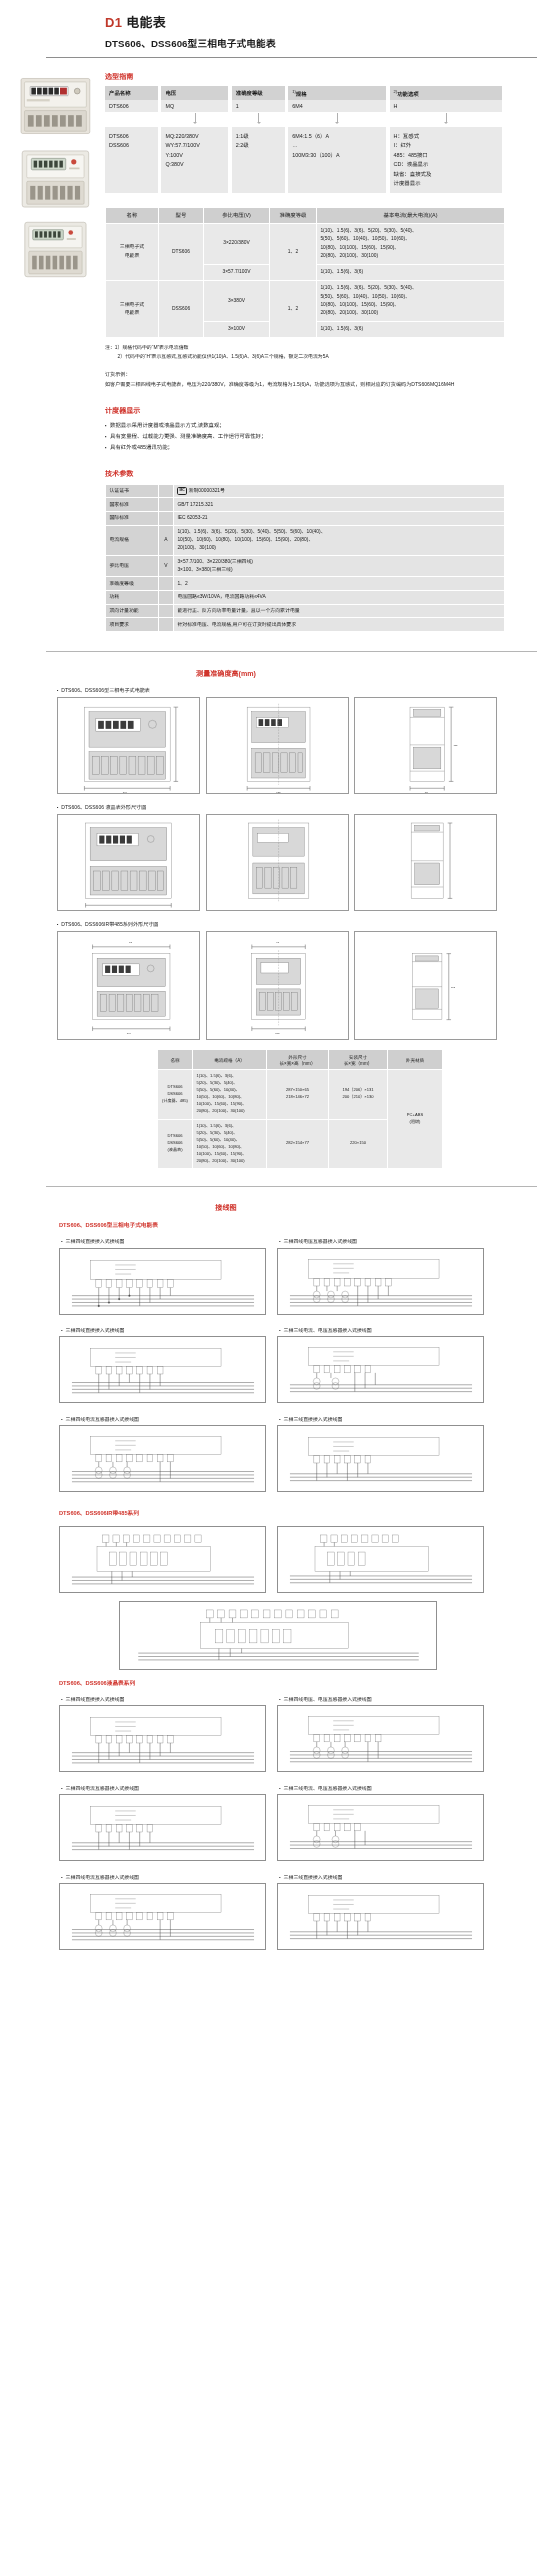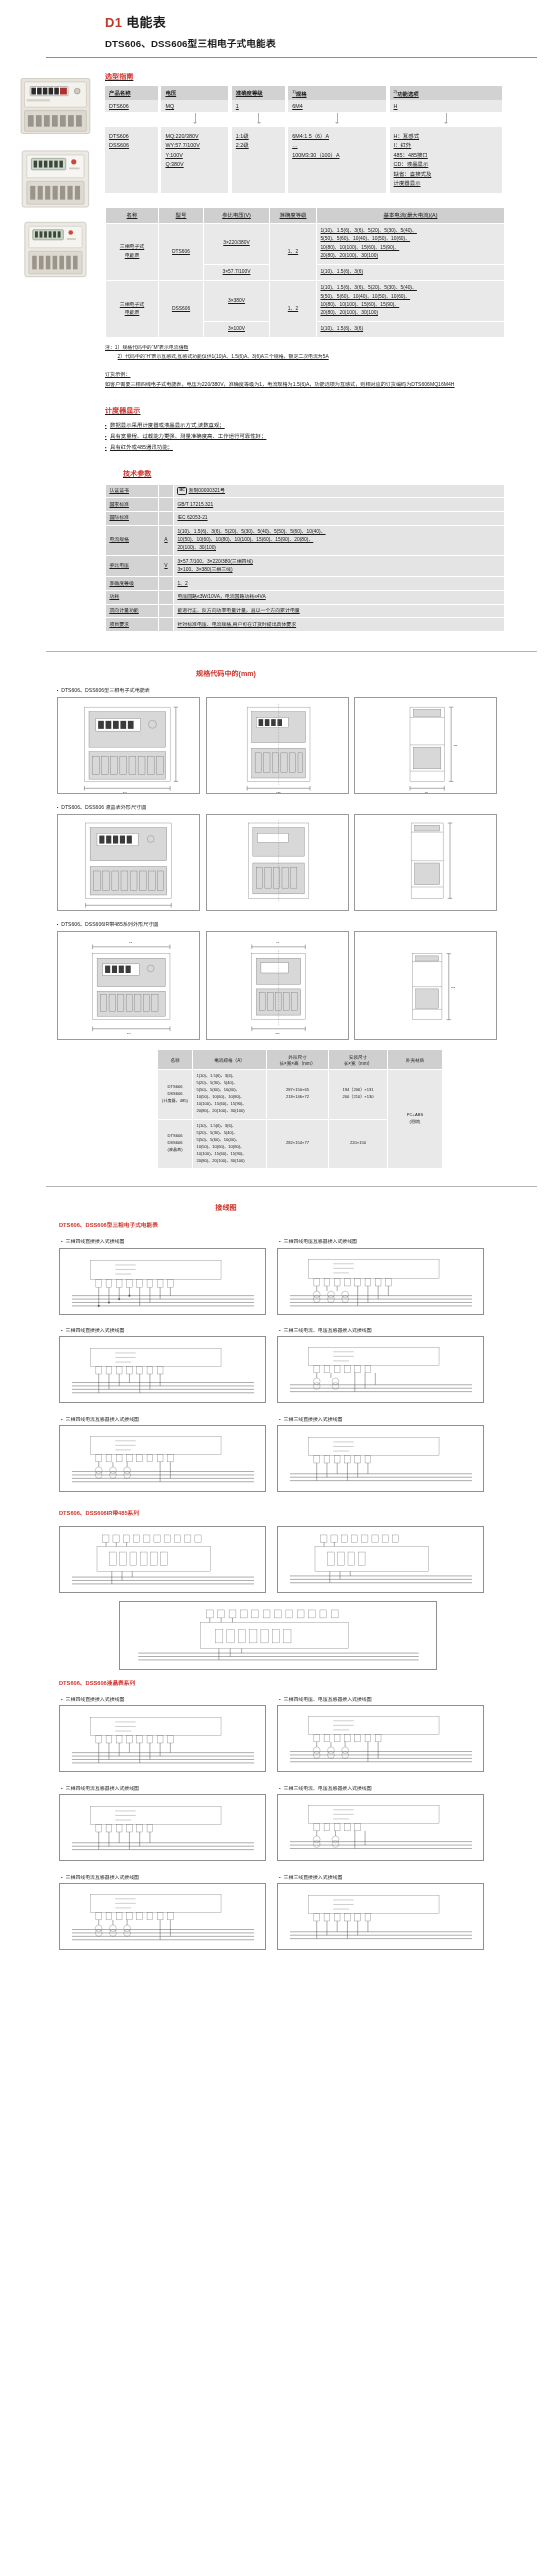--- a/index.html
+++ b/index.html
@@ -19,21 +19,21 @@
   .title { font-size:13px; font-weight:bold; letter-spacing:0.3px; line-height:1.2; }
   .title .code { color:#c0392b; }
   .subtitle { font-size:9.7px; font-weight:bold; margin-top:5.1px; letter-spacing:0.1px; }
   .rule { height:1.1px; background:#8e8e8e; margin:7.4px 0 0 46px; width:491px; }
   .rule.thin { height:0.6px; background:#b5b5b5; }
 
   
   .sec-h { color:#d0342c; font-size:7.1px; font-weight:bold; margin:12.6px 0 5.1px 105px; }
 
   
-  .body-area { position:relative;text-decoration:underline; }
+  .body-area { position:relative; }
   .photos { position:absolute; left:12.6px; top:4.6px; width:86px; }
   .photo { margin-bottom:10.3px; }
 
   .content { margin-left:105px; width:400px; }
 
   
   .sel-wrap { width:400px; }
   .sel-row { display:flex; gap:3.4px; }
   .sel-cell { background:#d2d2d2; font-size:5.4px; padding:2.9px 4px; font-weight:bold; }
   .sel-cell sup { font-size:4px; vertical-align:super; font-weight:normal; }
@@ -308,21 +308,21 @@
         <div>如客户需要三相四线电子式电能表，电压为220/380V，准确度等级为1，电流规格为1.5(6)A，功能选项为互感式，则相对应的订货编码为DTS606MQ16M4H</div>
       </div>
 
       <div class="sec-h" style="margin-left:0;margin-top:15px;">计度器显示</div>
       <ul class="feat">
         <li>数据显示采用计度器或液晶显示方式,读数直观；</li>
         <li>具有宽量程、过载能力更强、测量准确度高、工作运行可靠性好；</li>
         <li>具有红外或485通讯功能；</li>
       </ul>
 
-      <div class="sec-h" style="margin-left:18px;margin-top:15px;">技术参数</div>
+      <div class="sec-h" style="margin-left:0;margin-top:15px;">技术参数</div>
       <table class="tech">
         <tbody>
           <tr>
             <td class="k">认证证书</td>
             <td class="u"></td>
             <td class="v"><span class="mcbadge">MC</span><span>浙制00000321号</span></td>
           </tr>
           <tr>
             <td class="k">国家标准</td>
             <td class="u"></td>
@@ -364,21 +364,21 @@
             <td class="v">针对标准电压、电流规格,用户可在订货时提出具体要求</td>
           </tr>
         </tbody>
       </table>
 
     </div>
   </div>
 
   <div class="rule thin" style="margin-top:19.4px;"></div>
 
-  <div class="dim-h">规格代码中的(mm)</div>
+  <div class="dim-h">测量准确度高(mm)</div>
 
   <div class="dim-block">
     <div class="dim-label">DTS606、DSS606型三相电子式电能表</div>
     <div class="dwg-row">
       <div class="dwg" style="width:143px;height:97px">
         <svg width="142" height="96" viewBox="0 0 248 168">
           <rect x="46" y="16" width="150" height="130" class="fillwhite"></rect>
           <rect x="54" y="24" width="134" height="62" class="fillgrey"></rect>
           <rect x="66" y="36" width="78" height="22" class="fillwhite"></rect>
           <g class="fdark">

